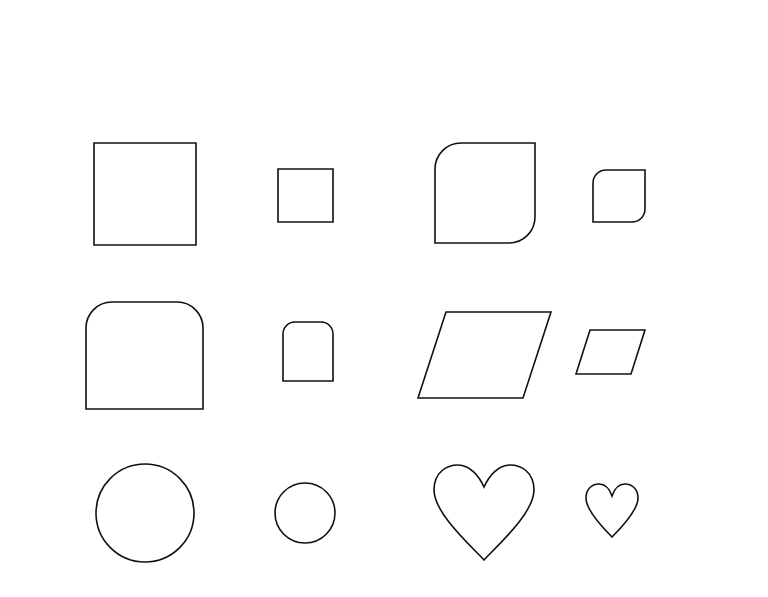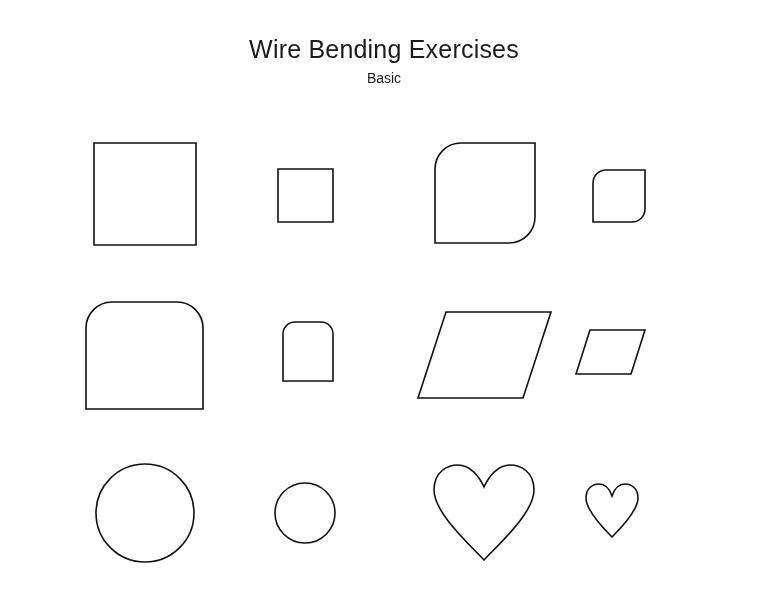--- a/index.html
+++ b/index.html
@@ -56,23 +56,21 @@
     stroke-linejoin: miter;
     stroke-linecap: butt;
     vector-effect: non-scaling-stroke;
   }
 </style>
 </head>
 <body>
 
 <div id="page">
 
-  <div class="title">Wire Bending Exercises</div>
 
-  <div class="subtitle">Basic</div>
 
   <svg id="shape-canvas" viewBox="0 0 768 597" xmlns="http://www.w3.org/2000/svg">
       <path class="shape" d="M 94 143 L 196 143 L 196 245 L 94 245 Z" stroke="#111111" stroke-width="1.6">
         <title>Square (large)</title>
       </path>
       <path class="shape" d="M 278 169 L 333 169 L 333 222 L 278 222 Z" stroke="#111111" stroke-width="1.6">
         <title>Square (small)</title>
       </path>
       <path class="shape" d="M 461 143 L 535 143 L 535 217 A 26 26 0 0 1 509 243 L 435 243 L 435 169 A 26 26 0 0 1 461 143 Z" stroke="#111111" stroke-width="1.6">
         <title>Square with rounded top-left and bottom-right (large)</title>

